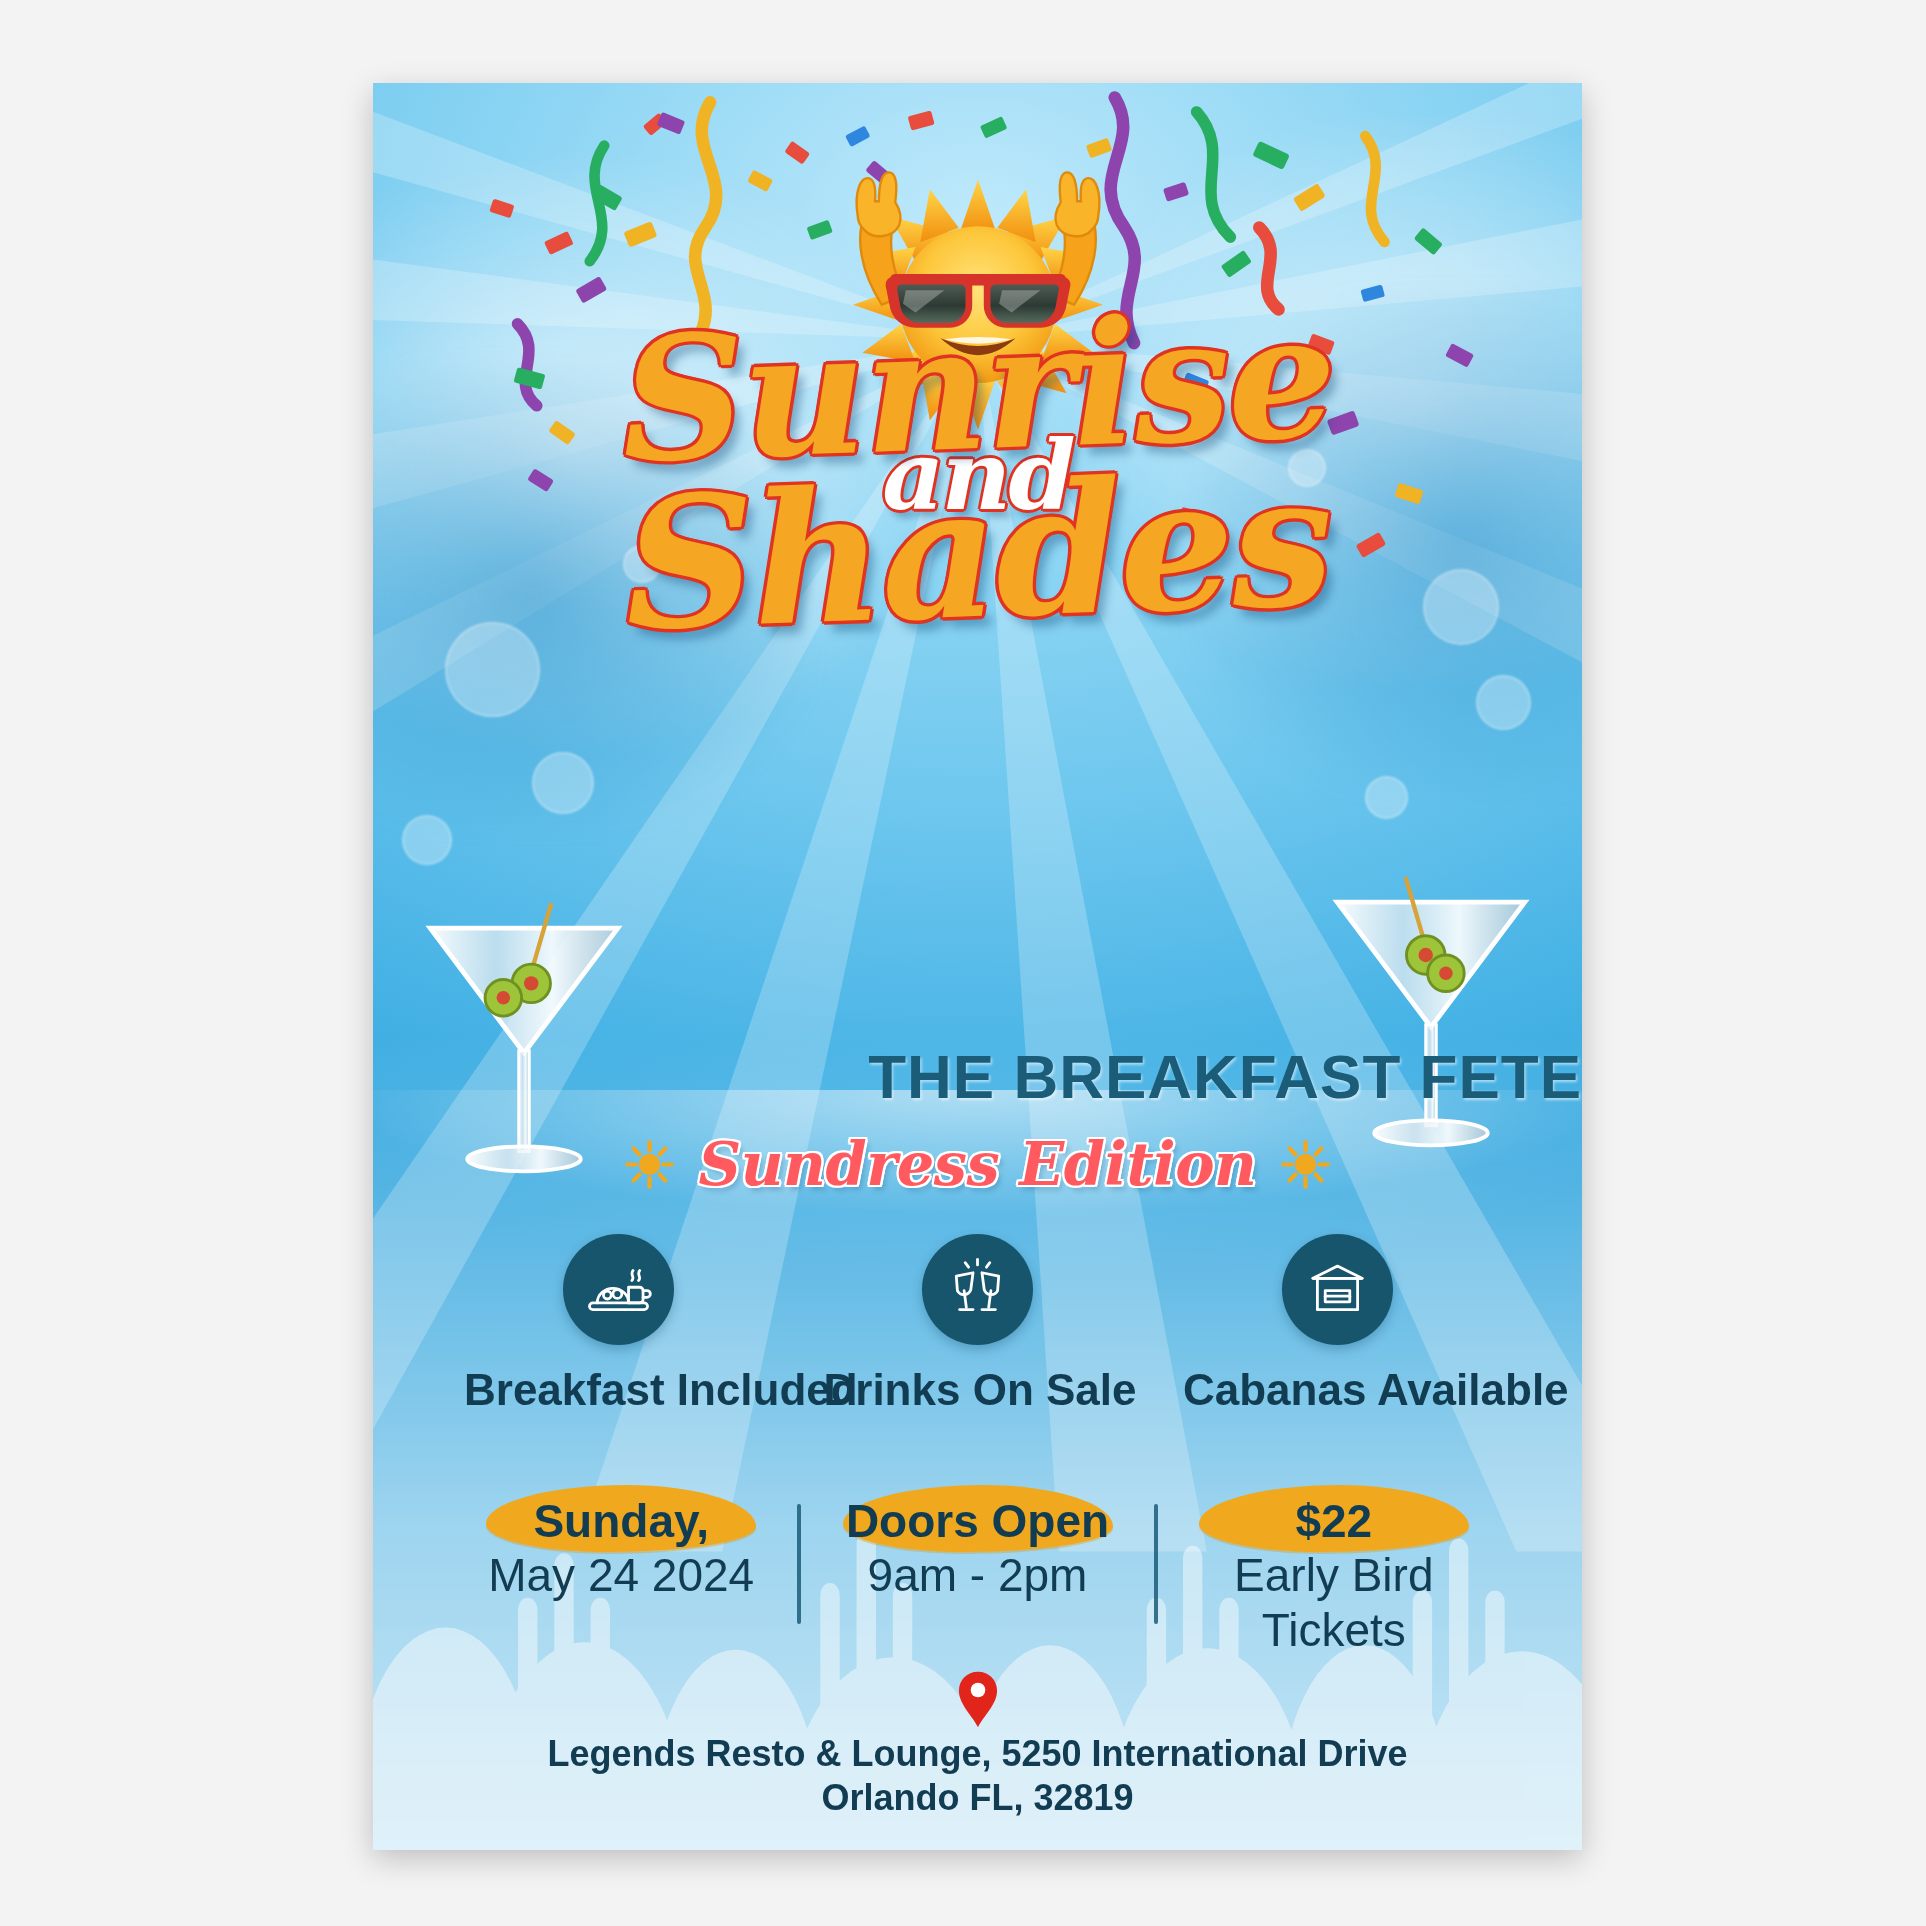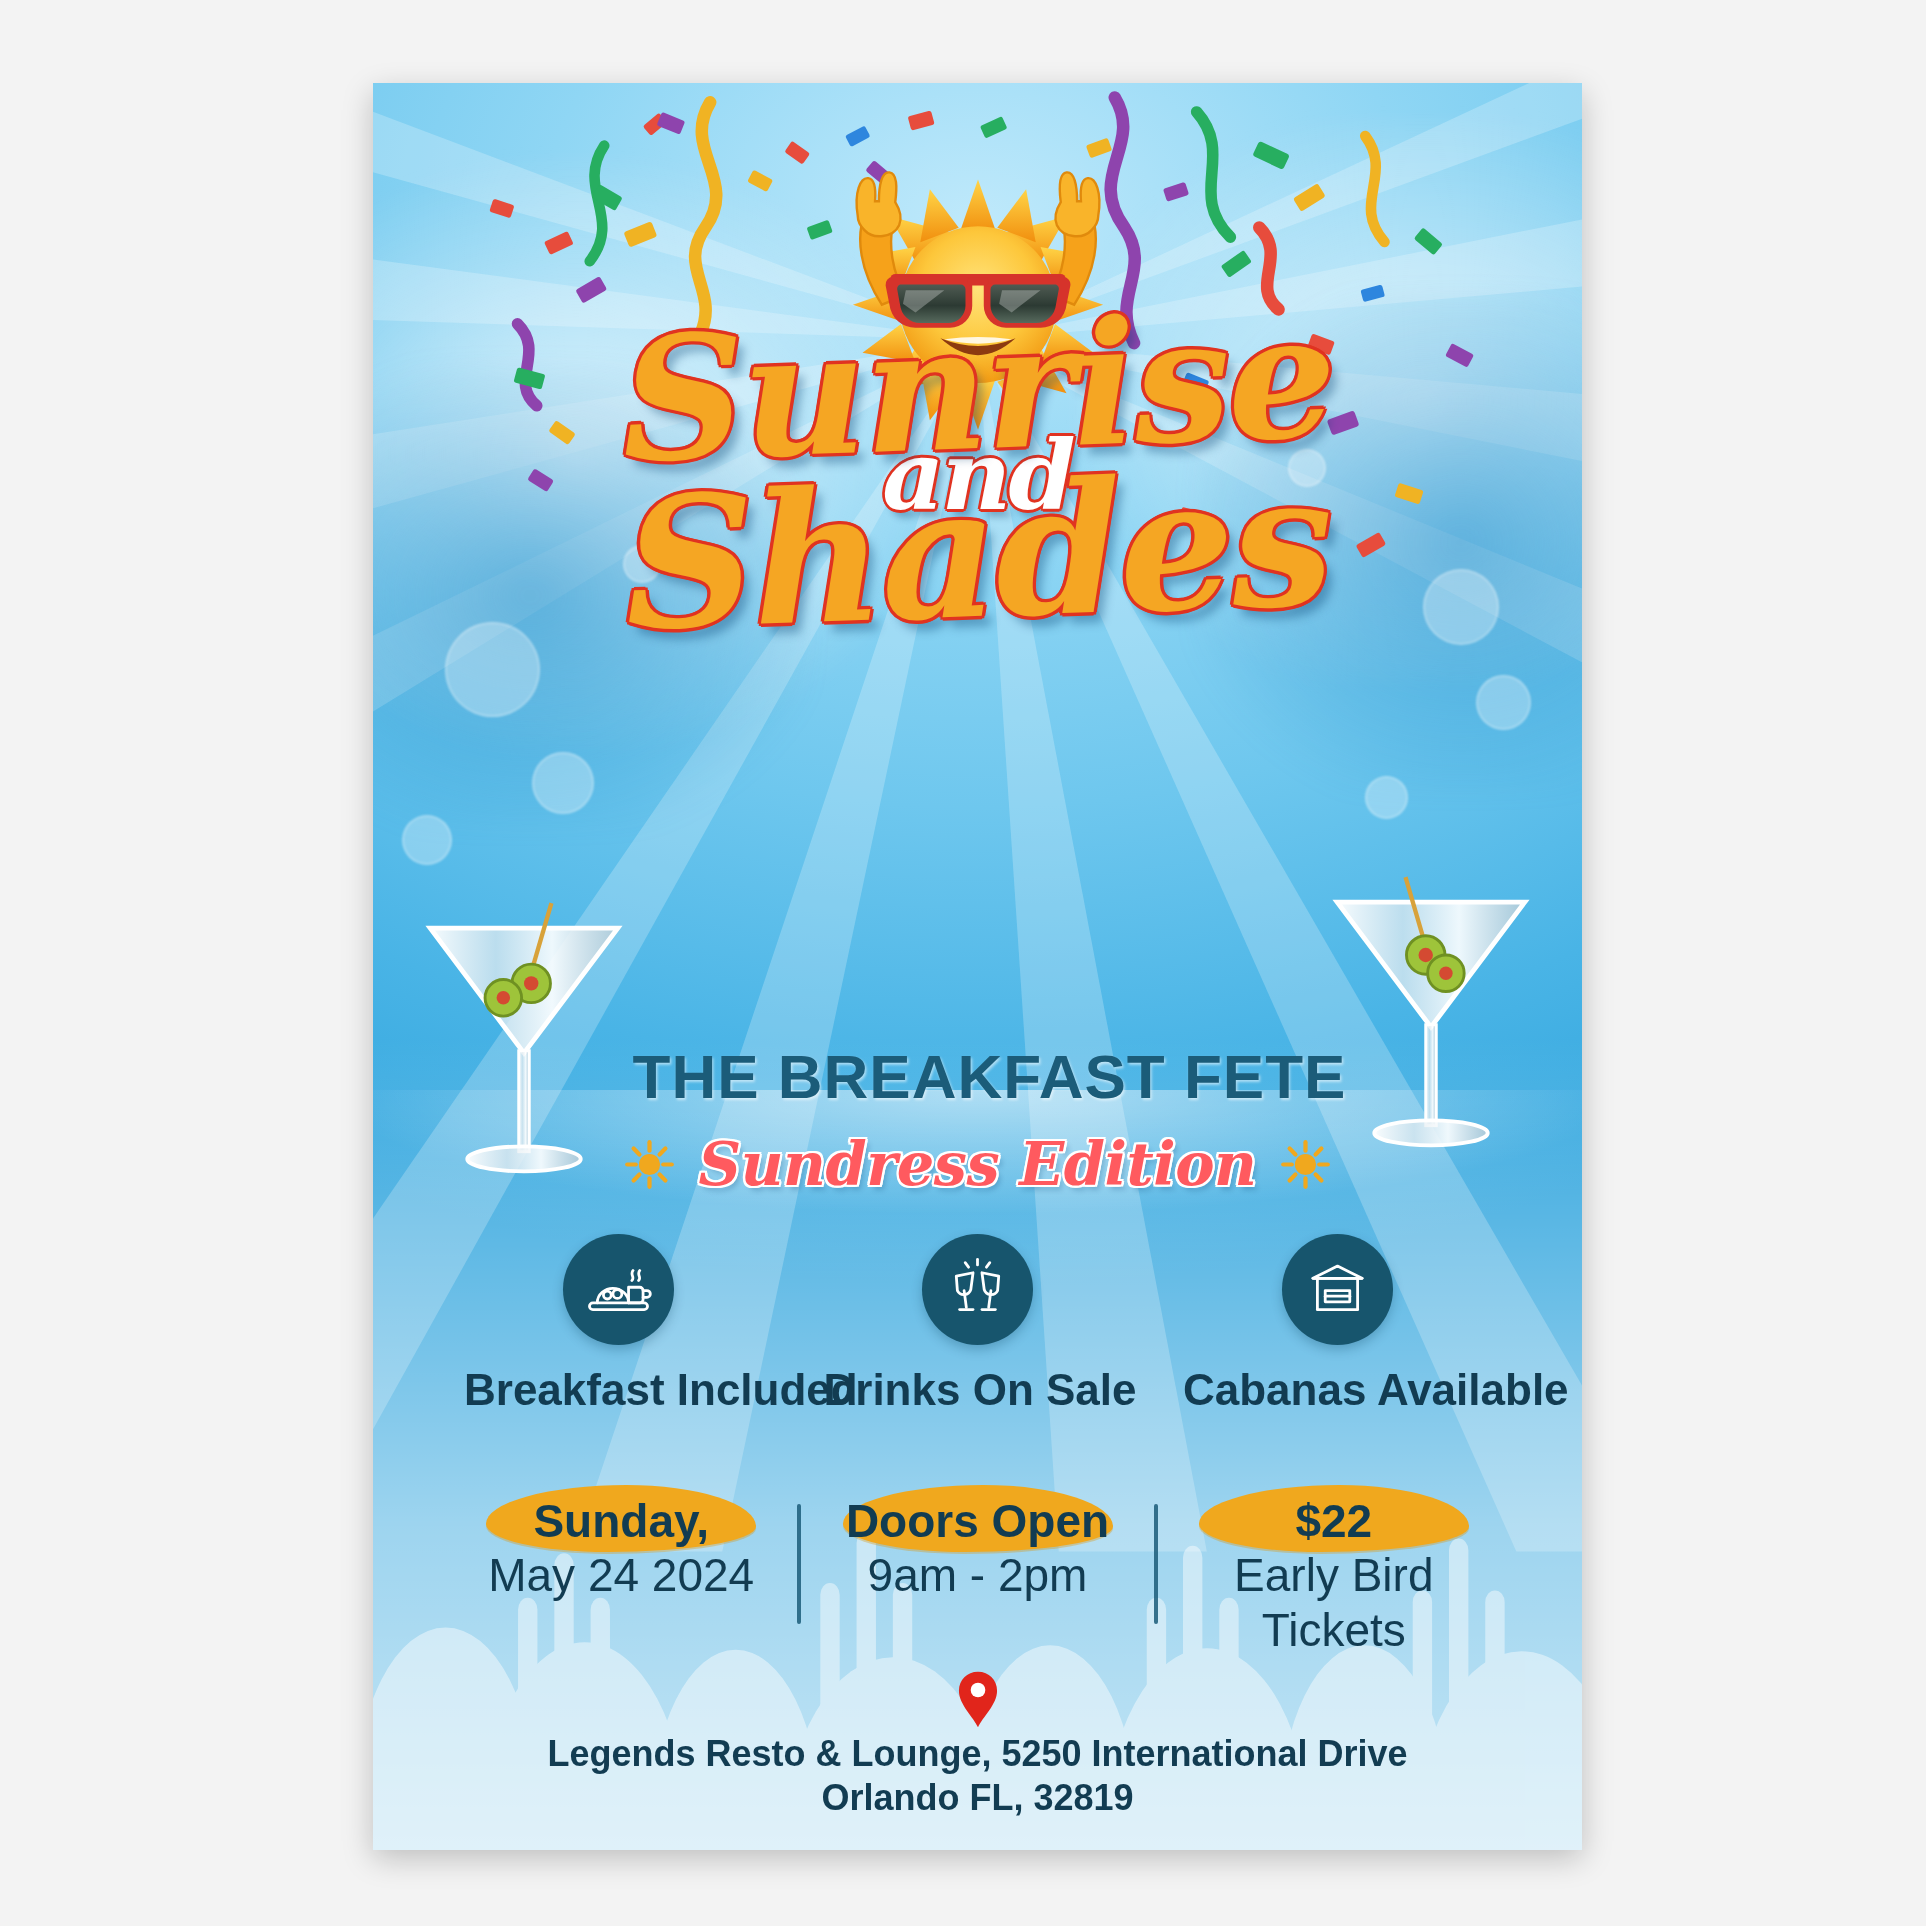--- a/index.html
+++ b/index.html
@@ -169,21 +169,21 @@
     font-size: 181px;
     margin-top: -51px;
     transform: rotate(-2deg);
   }
 
   .subtitle {
     position: absolute;
     left: 0;
     right: 0;
     top: 958px;
-    text-align: center;
+    text-align: right;
     font-family: "Liberation Sans", sans-serif;
     font-weight: bold;
     font-size: 62px;
     letter-spacing: 1px;
     color: #1b5c79;
     text-shadow: 1.4px 1.9px 2.9px rgba(255,255,255,0.55);
     padding-left: 24px;
   }
 
   .edition-row {

